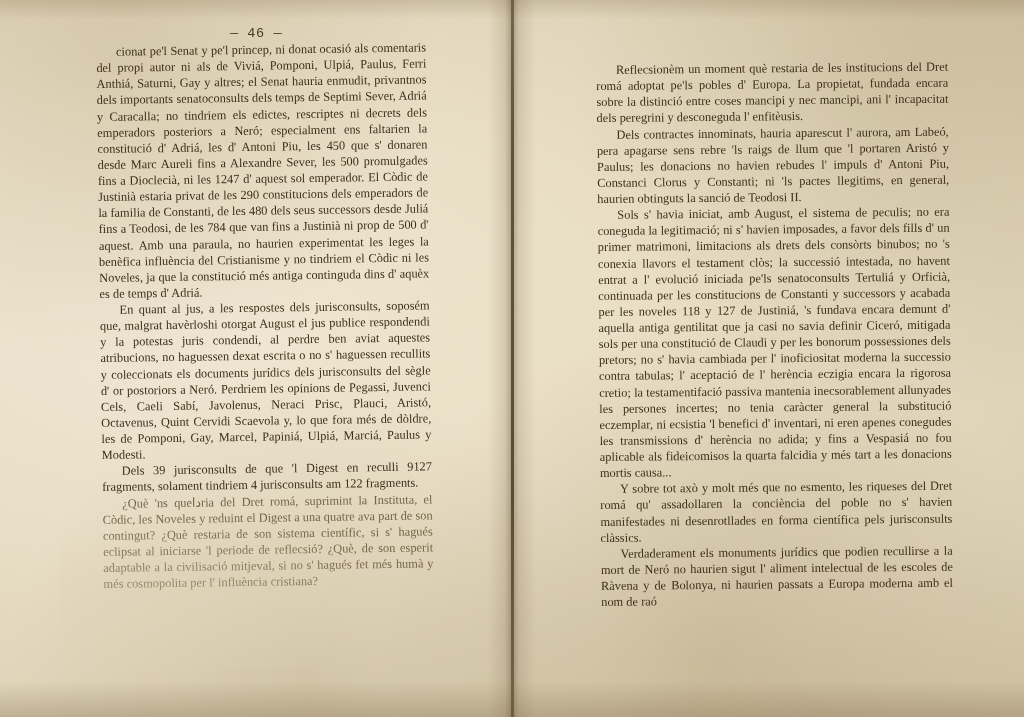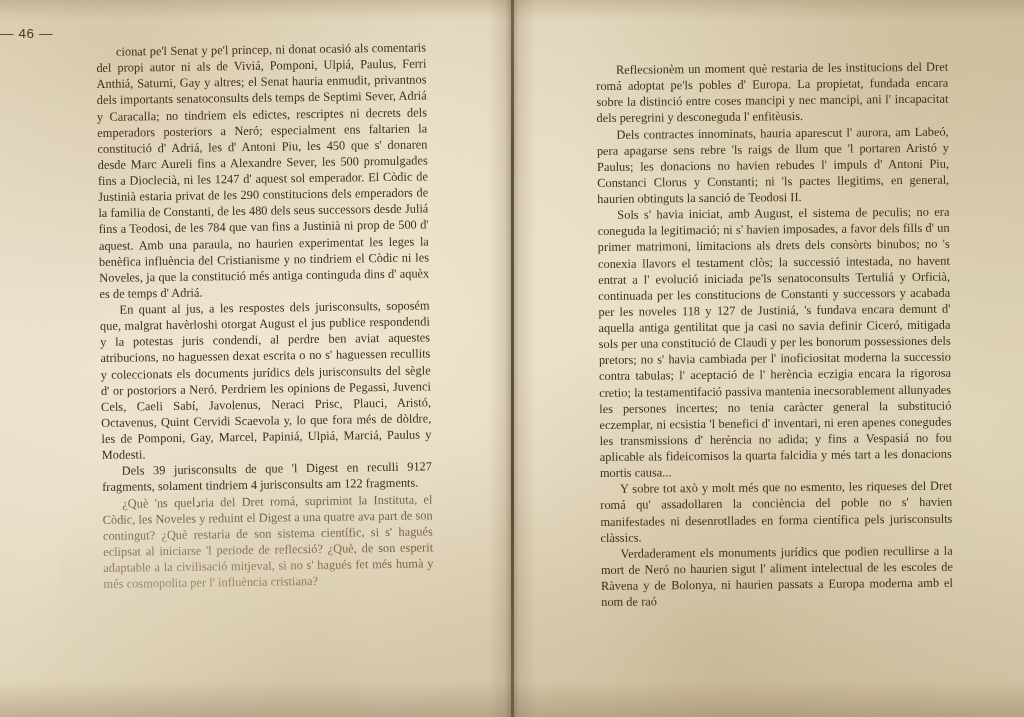--- a/index.html
+++ b/index.html
@@ -82,24 +82,25 @@
   .page-half {
     position: absolute;
     top: 0;
     bottom: 0;
     z-index: 2;
   }
   .page-left  { left: 0;     width: 512px; }
   .page-right { left: 512px; width: 572px; }
 
   .folio {
+    text-align: center;
     font-size: 13.5px;
     letter-spacing: 0.6px;
     color: #4a3a22;
-    font-family: Liberation Sans, sans-serif;
+    font-family: Liberation Mono, monospace;
   }
   .col {
     color: #3d2f1a;
     font-size: 12.4px;
     line-height: 1.30;
     text-align: justify;
     text-justify: inter-word;
     hyphens: manual;
   }
   .col p {

